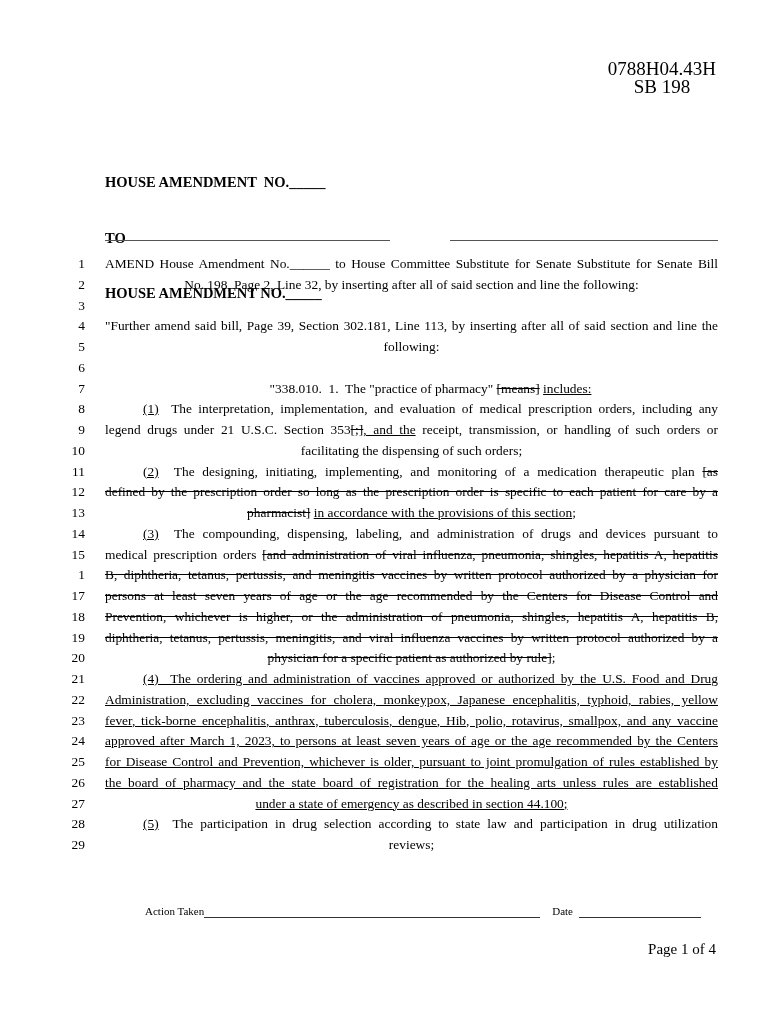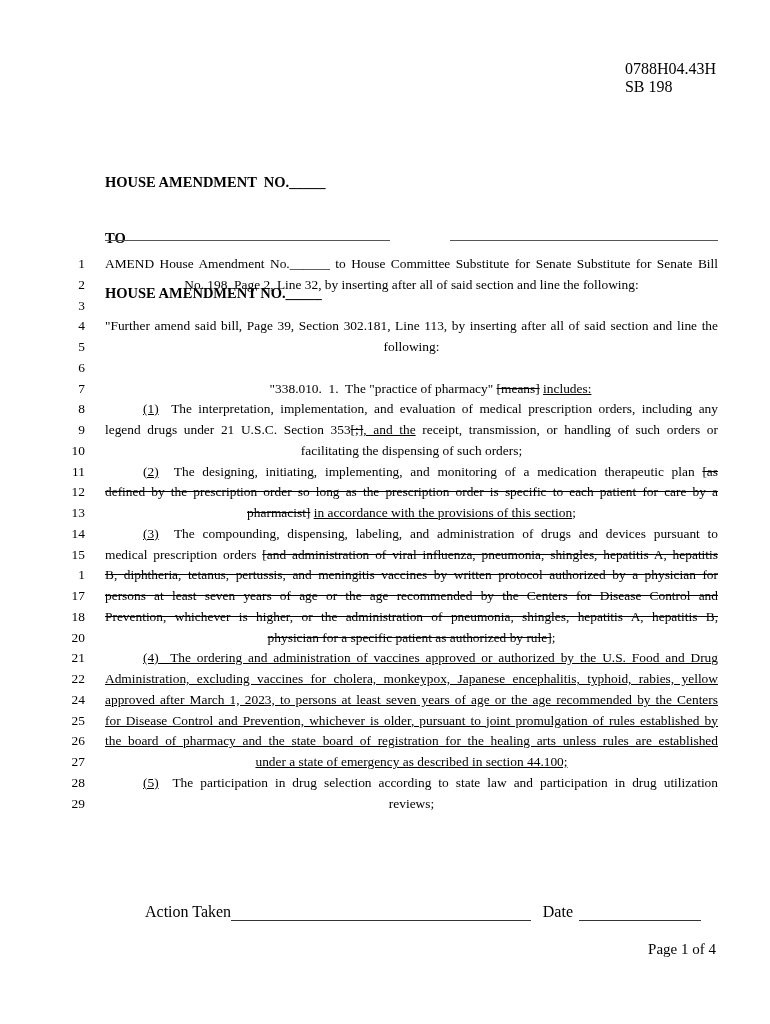--- a/index.html
+++ b/index.html
@@ -9,22 +9,22 @@
     height: 1024px;
     background: #ffffff;
     font-family: "Liberation Serif", serif;
     color: #000000;
     overflow: hidden;
   }
   .doc-ref {
     position: absolute;
     top: 60px;
     right: 54px;
-    text-align: left;
-    font-size: 16px;
+    text-align: center;
+    font-size: 19px;
     line-height: 18px;
   }
   .title-block {
     position: absolute;
     top: 136px;
     left: 105px;
     width: 613px;
     text-align: left;
     font-weight: bold;
     font-size: 14.5px;
@@ -79,22 +79,22 @@
   .seg-n { }
   .seg-u { text-decoration: underline; }
   .seg-x { text-decoration: line-through; margin-top: 28px; }
 
   .footer-action {
     position: absolute;
     top: 903px;
     left: 145px;
     width: 556px;
     display: flex;
-    align-items: flex-end;
-    font-size: 16px;
+    align-items: center;
+    font-size: 11px;
   }
   .footer-action .label { flex: none; }
   .action-blank {
     flex: 1;
     border-bottom: 1px solid #333;
     height: 14px;
   }
   .date-label { margin-left: 12px; margin-right: 6px; }
   .date-blank {
     flex: none;
@@ -197,30 +197,38 @@
       </div>
       <div class="line-row">
         <span class="lnum">17</span>
         <span class="ltext fill"><span class="seg-x">persons at least seven years of age or the age recommended by the Centers for Disease Control and</span></span>
       </div>
       <div class="line-row">
         <span class="lnum">18</span>
         <span class="ltext fill"><span class="seg-x">Prevention, whichever is higher, or the administration of pneumonia, shingles, hepatitis A, hepatitis B,</span></span>
       </div>
       <div class="line-row">
+        <span class="lnum">19</span>
+        <span class="ltext fill"><span class="seg-x">diphtheria, tetanus, pertussis, meningitis, and viral influenza vaccines by written protocol authorized by a</span></span>
+      </div>
+      <div class="line-row">
         <span class="lnum">20</span>
         <span class="ltext"><span class="seg-x">physician for a specific patient as authorized by rule]</span><span class="seg-n">;</span></span>
       </div>
       <div class="line-row">
         <span class="lnum">21</span>
         <span class="ltext fill indent"><span class="seg-u">(4)&nbsp; The ordering and administration of vaccines approved or authorized by the U.S. Food and Drug</span></span>
       </div>
       <div class="line-row">
         <span class="lnum">22</span>
         <span class="ltext fill"><span class="seg-u">Administration, excluding vaccines for cholera, monkeypox, Japanese encephalitis, typhoid, rabies, yellow</span></span>
+      </div>
+      <div class="line-row">
+        <span class="lnum">23</span>
+        <span class="ltext fill"><span class="seg-u">fever, tick-borne encephalitis, anthrax, tuberculosis, dengue, Hib, polio, rotavirus, smallpox, and any vaccine</span></span>
       </div>
       <div class="line-row">
         <span class="lnum">24</span>
         <span class="ltext fill"><span class="seg-u">approved after March 1, 2023, to persons at least seven years of age or the age recommended by the Centers</span></span>
       </div>
       <div class="line-row">
         <span class="lnum">25</span>
         <span class="ltext fill"><span class="seg-u">for Disease Control and Prevention, whichever is older, pursuant to joint promulgation of rules established by</span></span>
       </div>
       <div class="line-row">

